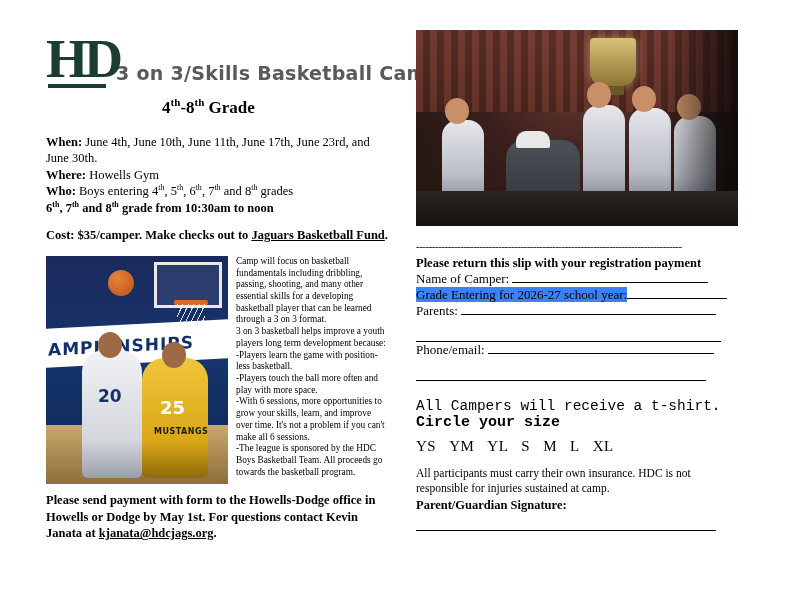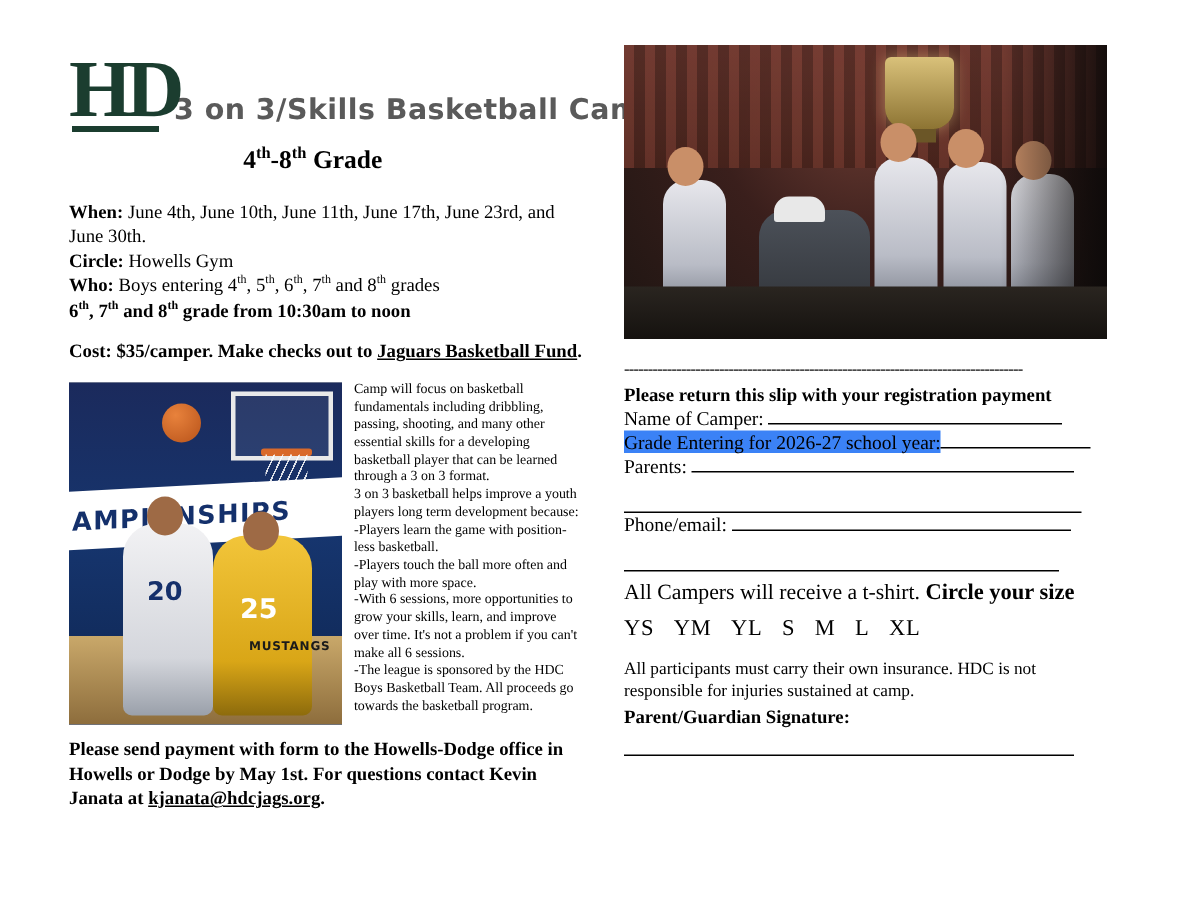--- a/index.html
+++ b/index.html
@@ -164,22 +164,23 @@
     border-bottom: 1px solid #000;
     height: 13px;
     margin-top: 9px;
     width: 305px;
   }
   .highlight {
     background: #3b82f6;
   }
 
   .tshirt-line {
-    margin-top: 6px;
+    margin-top: 17px;
     font-size: 14.5px;
+    font-family: Liberation Mono, monospace;
   }
   .tshirt-line .bold { font-weight: bold; font-size: 15px; }
 
   .sizes {
     margin-top: 7px;
     font-size: 15px;
     letter-spacing: 0.5px;
   }
   .sizes span { margin-right: 13px; }
 
@@ -317,21 +318,21 @@
     left: 96px; bottom: 6px; width: 66px; height: 120px;
     background: linear-gradient(180deg, #f2c53a 0%, #d9a617 70%, #8d6b0c 100%);
     border-radius: 22px 22px 6px 6px;
   }
   .ap-p2num {
     left: 114px; bottom: 66px;
     font-family: "DejaVu Sans", sans-serif;
     font-weight: bold; font-size: 18px; color: #ffffff;
   }
   .ap-p2word {
-    left: 120px; bottom: 48px;
+    left: 108px; bottom: 48px;
     font-family: "DejaVu Sans", sans-serif;
     font-weight: bold; font-size: 8px; color: #1a1a1a;
     letter-spacing: .5px;
   }
   .ap-head {
     position: absolute;
     border-radius: 50%;
     background: #9e6a45;
   }
 </style>
@@ -352,21 +353,21 @@
 
     <div class="grade-line">
       <span>4<sup>th</sup>-8<sup>th</sup> Grade</span>
     </div>
 
     <div class="details">
       <p>
         <span class="b">When:</span><span> June 4th, June 10th, June 11th, June 17th, June 23rd, and June 30th.</span>
       </p>
       <p>
-        <span class="b">Circle:</span><span> Howells Gym</span>
+        <span class="b">Where:</span><span> Howells Gym</span>
       </p>
       <p>
         <span class="b">Who:</span><span> Boys entering 4<sup>th</sup>, 5<sup>th</sup>, 6<sup>th</sup>, 7<sup>th</sup> and 8<sup>th</sup> grades</span>
       </p>
       <p class="b">6<sup>th</sup>, 7<sup>th</sup> and 8<sup>th</sup> grade from 10:30am to noon</p>
     </div>
 
     <div class="cost-line">
       <span>Cost: $35/camper. Make checks out to </span><span class="u">Jaguars Basketball Fund</span><span>.</span>
     </div>

